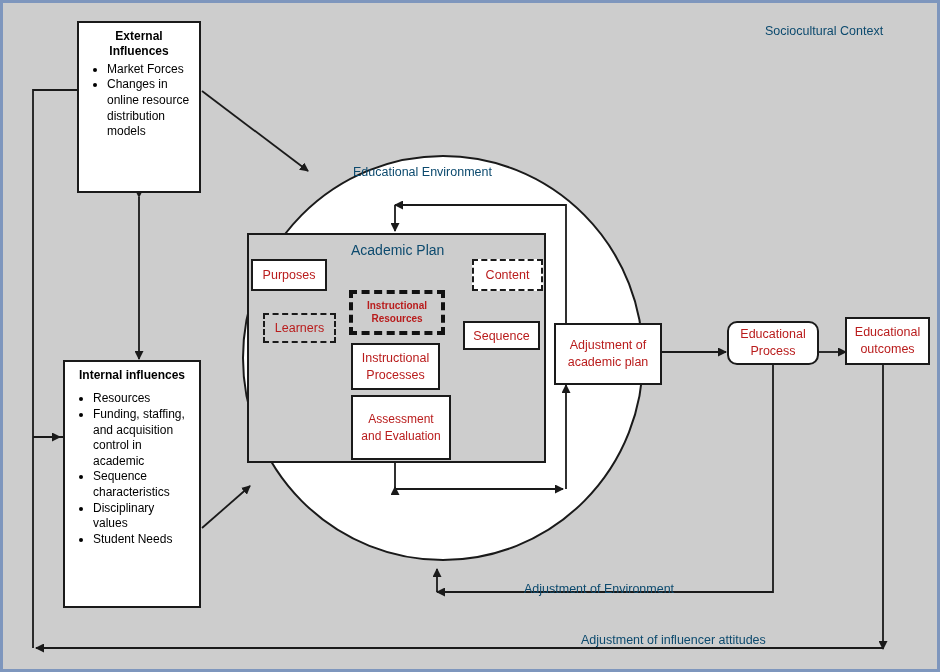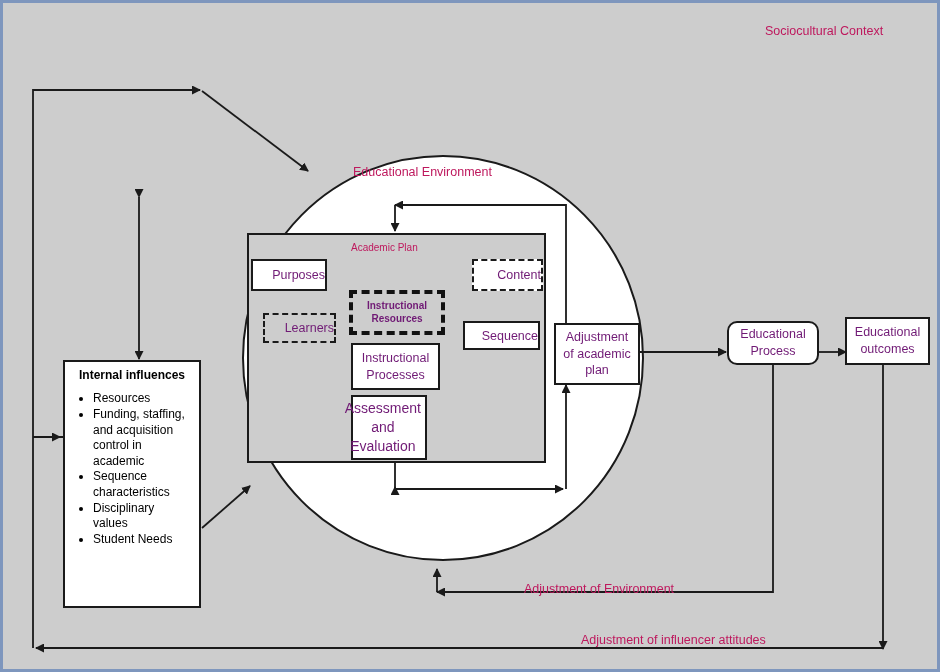--- a/index.html
+++ b/index.html
@@ -1,26 +1,26 @@
 <!DOCTYPE html>
 <html><head>
 <meta charset="utf-8">
 <style>
   html,body{margin:0;padding:0;background:#fff;}
   body{font-family:"Liberation Sans", sans-serif;}
   #root{position:relative;width:940px;height:672px;background:#cdcdcd;
         border:3px solid #7e96bd;box-sizing:border-box;overflow:hidden;}
   #svg{position:absolute;left:0;top:0;width:940px;height:672px;}
   .node{position:absolute;box-sizing:border-box;background:#fff;
-        display:flex;flex-direction:column;align-items:flex-end;
-        justify-content:center;text-align:center;color:#701a75;}
+        display:flex;flex-direction:column;align-items:center;
+        justify-content:center;text-align:center;color:#b91c1c;}
   .solid{border:2px solid #1a1a1a;}
   .dashed{border:2px dashed #1a1a1a;background:transparent;}
   .heavy-dashed{border:4px dashed #111;background:transparent;font-weight:bold;}
-  .lbl{position:absolute;color:#be185d;white-space:nowrap;}
+  .lbl{position:absolute;color:#0c4a6e;white-space:nowrap;}
   .infobox{position:absolute;background:#fff;border:2px solid #1a1a1a;
            box-sizing:border-box;padding:6px 8px 6px 8px;}
   .infobox .hd{font-weight:bold;text-align:center;display:block;line-height:1.28;}
   .infobox ul{margin:2px 0 0 0;padding-left:20px;list-style:disc;}
   .infobox li{line-height:1.30;margin:0;padding:0;}
   .plan-region{position:absolute;border:2px solid #1a1a1a;background:#cdcdcd;
                box-sizing:border-box;}
 </style>
 </head>
 <body>
@@ -79,21 +79,21 @@
     <g stroke="#1a1a1a" stroke-width="1.8" fill="none" stroke-dasharray="4 3">
       <line x1="503" y1="294" x2="503" y2="314" marker-start="url(#ah-s)" marker-end="url(#ah-s)"></line>
     </g>
   </svg>
 
   <div class="lbl" style="left:762px;top:21px;font-size:12.5px;">Sociocultural Context</div>
 
   <div class="lbl" style="left:350px;top:162px;font-size:12.5px;">Educational Environment</div>
 
   <div class="plan-region" style="left:244px;top:230px;width:299px;height:230px;"></div>
-  <div class="lbl" style="left:348px;top:239px;font-size:10px;">Academic Plan</div>
+  <div class="lbl" style="left:348px;top:239px;font-size:14px;">Academic Plan</div>
 
   <div class="node solid" style="left:248px;top:256px;width:76px;height:32px;font-size:12.5px;">
     <span>Purposes</span>
   </div>
 
   <div class="node dashed" style="left:260px;top:310px;width:73px;height:30px;font-size:12.5px;">
     <span>Learners</span>
   </div>
 
   <div class="node heavy-dashed" style="left:346px;top:287px;width:96px;height:45px;font-size:10px;line-height:1.25;">
@@ -105,36 +105,43 @@
   </div>
 
   <div class="node solid" style="left:460px;top:318px;width:77px;height:29px;font-size:12.5px;">
     <span>Sequence</span>
   </div>
 
   <div class="node solid" style="left:348px;top:340px;width:89px;height:47px;font-size:12.5px;line-height:1.3;">
     <span>Instructional Processes</span>
   </div>
 
-  <div class="node solid" style="left:348px;top:392px;width:76px;height:65px;font-size:14px;line-height:1.35;padding:18px 4px;">
+  <div class="node solid" style="left:348px;top:392px;width:100px;height:65px;font-size:12px;line-height:1.35;padding:18px 4px;">
     <span>Assessment and Evaluation</span>
   </div>
 
-  <div class="node solid" style="left:551px;top:320px;width:86px;height:62px;font-size:12.5px;line-height:1.35;padding:0 3px;">
+  <div class="node solid" style="left:551px;top:320px;width:108px;height:62px;font-size:12.5px;line-height:1.35;padding:0 3px;">
     <span>Adjustment of academic plan</span>
   </div>
 
   <div class="node solid" style="left:724px;top:318px;width:92px;height:44px;font-size:12.5px;line-height:1.35;border-radius:10px;">
     <span>Educational Process</span>
   </div>
 
   <div class="node solid" style="left:842px;top:314px;width:85px;height:48px;font-size:12.5px;line-height:1.35;">
     <span>Educational outcomes</span>
   </div>
 
+  <div class="infobox" style="left:74px;top:18px;width:124px;height:172px;font-size:12px;">
+    <span class="hd">External Influences</span>
+    <ul>
+      <li>Market Forces</li>
+      <li>Changes in online resource distribution models</li>
+    </ul>
+  </div>
 
   <div class="infobox" style="left:60px;top:357px;width:138px;height:248px;font-size:12px;">
     <span class="hd">Internal influences</span>
     <ul style="margin-top:8px;">
       <li>Resources</li>
       <li>Funding, staffing, and acquisition control in academic</li>
       <li>Sequence characteristics</li>
       <li>Disciplinary values</li>
       <li>Student Needs</li>
     </ul>

